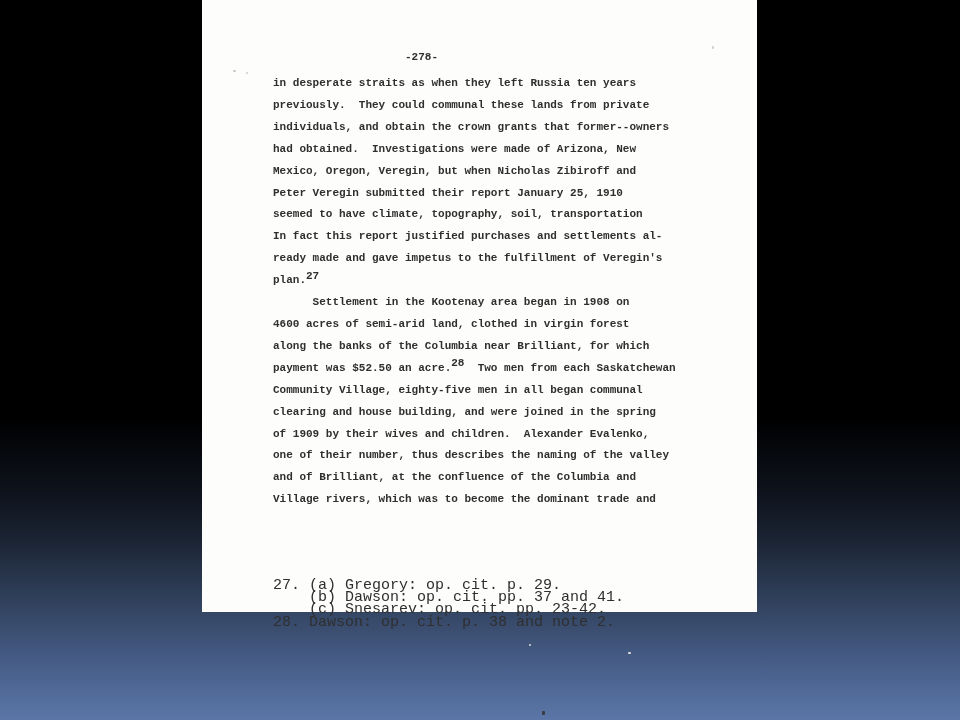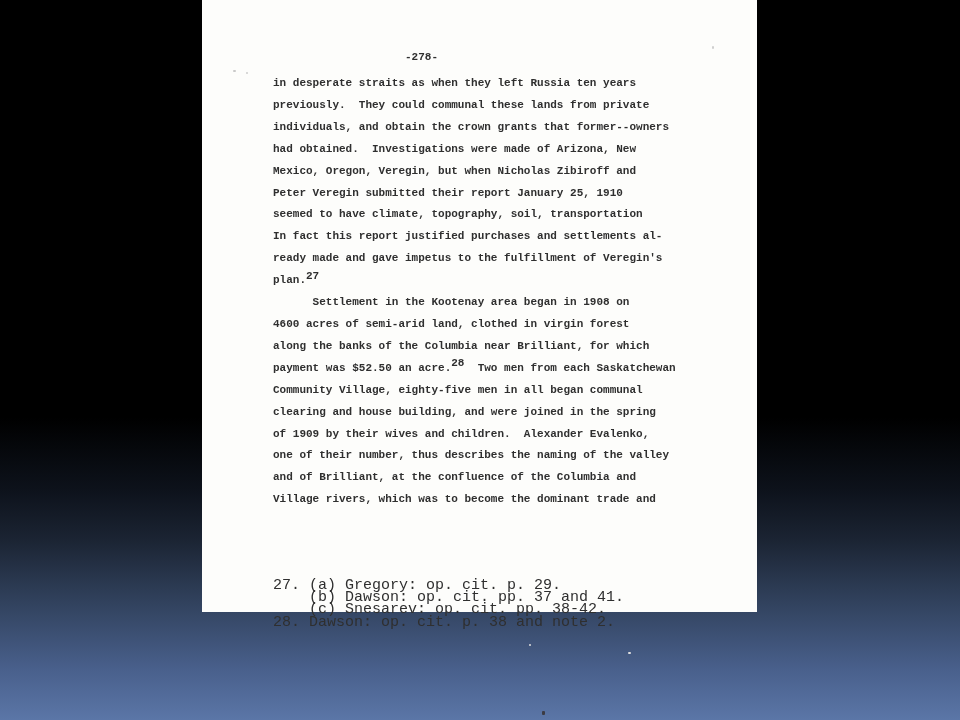--- a/index.html
+++ b/index.html
@@ -102,21 +102,21 @@
         <div class="body-line"><span>Community Village, eighty-five men in all began communal</span></div>
         <div class="body-line"><span>clearing and house building, and were joined in the spring</span></div>
         <div class="body-line"><span>of 1909 by their wives and children.  Alexander Evalenko,</span></div>
         <div class="body-line"><span>one of their number, thus describes the naming of the valley</span></div>
         <div class="body-line"><span>and of Brilliant, at the confluence of the Columbia and</span></div>
         <div class="body-line"><span>Village rivers, which was to become the dominant trade and</span></div>
       </div>
     <div class="footnote-block">
         <div class="footnote-line">27. (a) Gregory: op. cit. p. 29.</div>
         <div class="footnote-line">    (b) Dawson: op. cit. pp. 37 and 41.</div>
-        <div class="footnote-line">    (c) Snesarev: op. cit. pp. 38-42.</div>
+        <div class="footnote-line">    (c) Snesarev: op. cit. pp. 23-42.</div>
         <div class="footnote-line">28. Dawson: op. cit. p. 38 and note 2.</div>
       </div>
   </div>
 <div class="speck" style="left: 542px; top: 711px; width: 3px; height: 4px; background: rgb(60, 60, 68);"></div>
     <div class="speck" style="left: 233px; top: 70px; width: 3px; height: 2px; background: rgb(201, 201, 201);"></div>
     <div class="speck" style="left: 246px; top: 72px; width: 2px; height: 2px; background: rgb(204, 204, 204);"></div>
     <div class="speck" style="left: 712px; top: 46px; width: 2px; height: 3px; background: rgb(207, 207, 207);"></div>
     <div class="speck" style="left: 529px; top: 644px; width: 2px; height: 2px; background: rgb(221, 221, 221);"></div>
     <div class="speck" style="left: 628px; top: 652px; width: 3px; height: 2px; background: rgb(224, 224, 224);"></div>
   </div>

